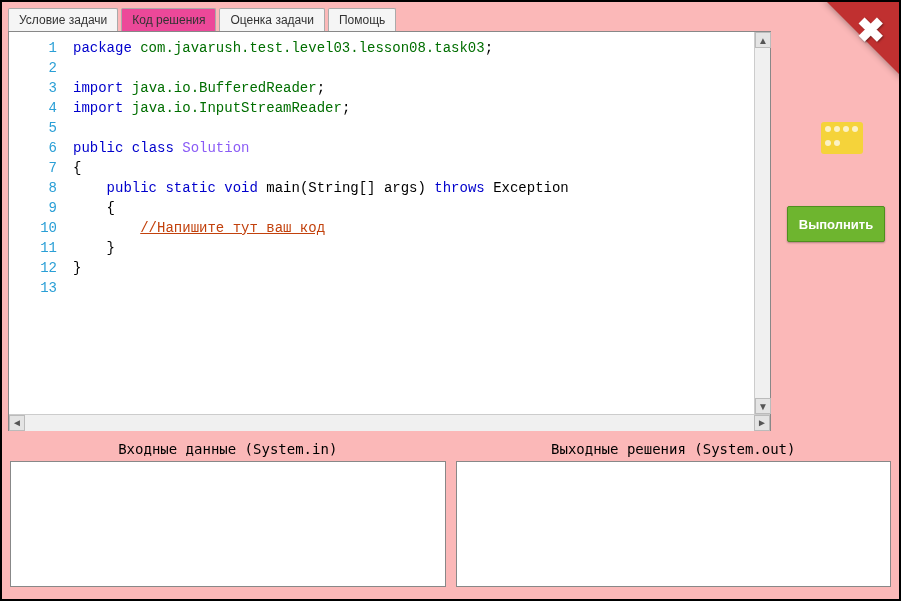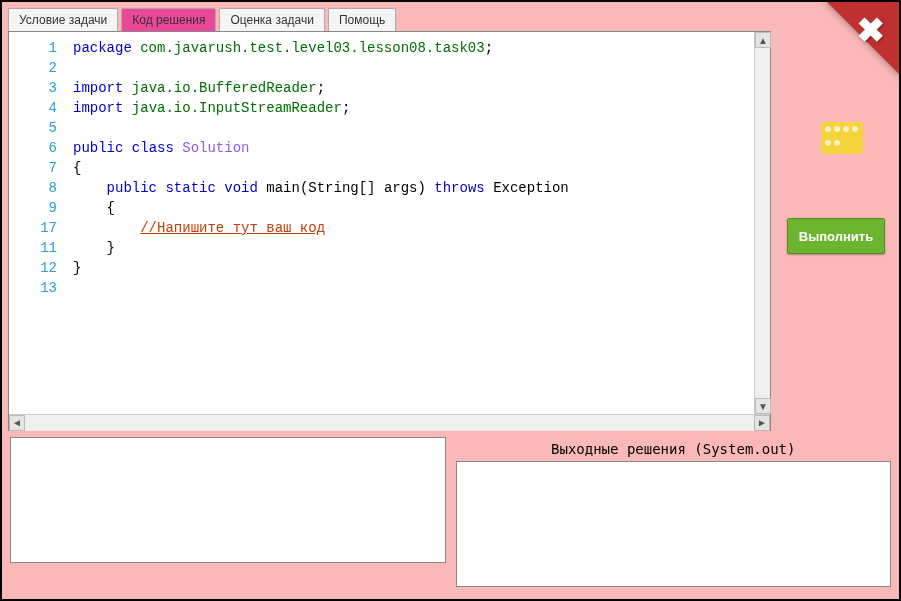--- a/index.html
+++ b/index.html
@@ -124,21 +124,21 @@
     background: #f5d33a;
     border-radius: 3px;
     display:flex; flex-wrap:wrap;
     padding:4px; gap:3px;
   }
   .icon-box span{
     width:6px;height:6px;background:rgba(255,255,255,.7);border-radius:50%;
   }
   .run-btn {
     position:absolute;
-    right: 14px; top: 216px;
+    right: 14px; top: 204px;
     width: 98px; height: 36px;
     background: #6eb52f;
     border: 1px solid #4f8f1e;
     color: #fff;
     font-size: 13px;
     font-weight: bold;
     border-radius: 2px;
     cursor:pointer;
     box-shadow: 0 1px 2px rgba(0,0,0,.3);
   }
@@ -181,21 +181,21 @@
     <div class="gutter" id="gutter">
         <div>1</div>
         <div>2</div>
         <div>3</div>
         <div>4</div>
         <div>5</div>
         <div>6</div>
         <div>7</div>
         <div>8</div>
         <div>9</div>
-        <div>17</div>
+        <div>10</div>
         <div>11</div>
         <div>12</div>
         <div>13</div>
       </div>
     <div class="code" id="code"><div><span class="kw">package</span><span> </span><span class="pkg">com.javarush.test.level03.lesson08.task03</span><span>;</span></div><div>&nbsp;</div><div><span class="kw">import</span><span> </span><span class="pkg">java.io.BufferedReader</span><span>;</span></div><div><span class="kw">import</span><span> </span><span class="pkg">java.io.InputStreamReader</span><span>;</span></div><div>&nbsp;</div><div><span class="kw">public</span><span> </span><span class="kw">class</span><span> </span><span class="cls">Solution</span></div><div><span>{</span></div><div><span>    </span><span class="kw">public</span><span> </span><span class="kw">static</span><span> </span><span class="kw">void</span><span> main(String[] args) </span><span class="kw">throws</span><span> Exception</span></div><div><span>    {</span></div><div><span>        </span><span class="cmt">//Напишите тут ваш код</span></div><div><span>    }</span></div><div><span>}</span></div><div>&nbsp;</div></div>
   </div>
   <div class="vscroll">
     <div class="arrow up">▲</div>
     <div class="arrow down">▼</div>
   </div>
@@ -212,19 +212,20 @@
     <span></span>
     <span></span>
     <span></span>
     <span></span>
 </div>
 
 <button class="run-btn">Выполнить</button>
 
 <div class="io-row">
   <div class="io-col">
+    <div class="io-label">Входные данные (System.in)</div>
     <div class="io-box"></div>
   </div>
   <div class="io-col">
     <div class="io-label">Выходные решения (System.out)</div>
     <div class="io-box"></div>
   </div>
 </div>
 
 </body></html>

